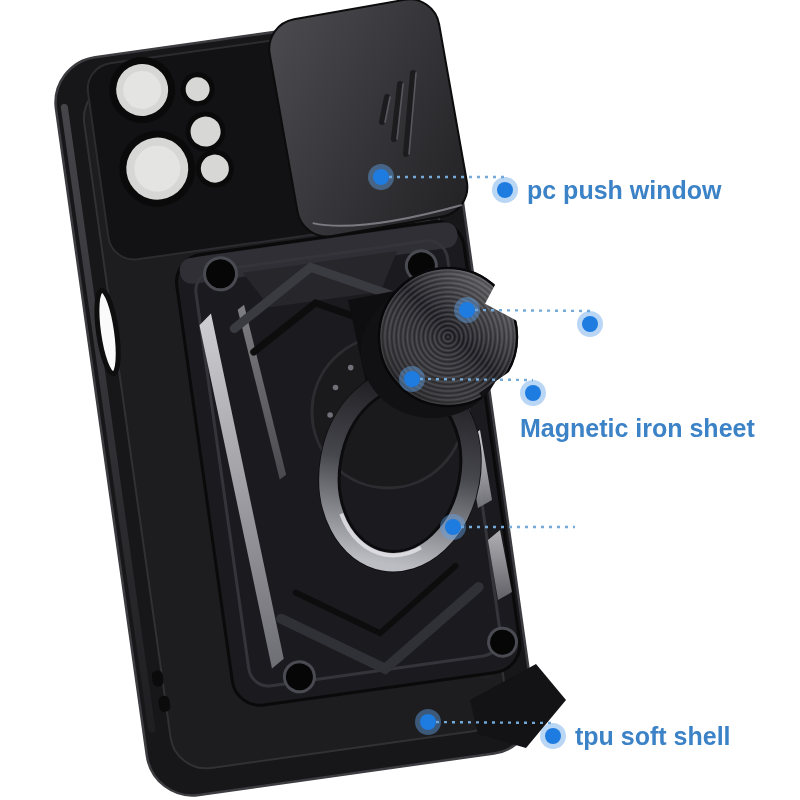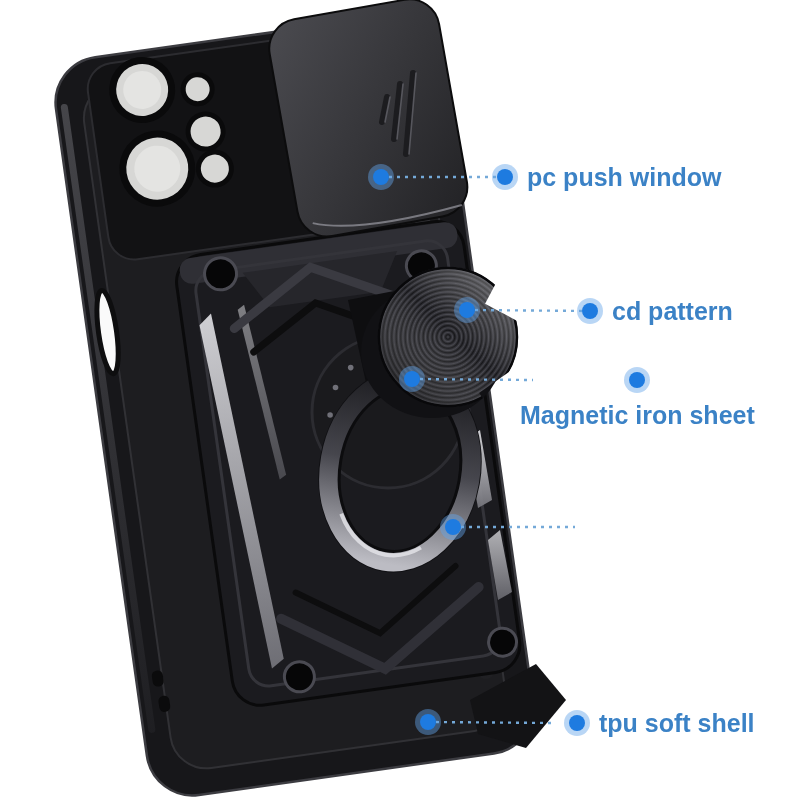--- a/index.html
+++ b/index.html
@@ -1,20 +1,20 @@
 <!DOCTYPE html>
 <html><head>
 <meta charset="utf-8">
 <style>
   html,body{margin:0;padding:0;background:#ffffff;}
   .stage{position:relative;width:800px;height:800px;overflow:hidden;background:var(--bg,#fff);
          font-family:"Liberation Sans", sans-serif;}
   .stage svg{position:absolute;left:0;top:0;}
   #callouts{position:absolute;left:0;top:0;width:800px;height:800px;}
-  .callout{position:absolute;display:flex;align-items:center;gap:9px;}
+  .callout{position:absolute;display:flex;gap:9px;margin-top:13px;}
   .mdot{flex:0 0 auto;width:26px;height:26px;border-radius:50%;background:var(--halo);position:relative;}
   .mdot::after{content:"";position:absolute;inset:5px;border-radius:50%;background:var(--dot);}
   .lbl{color:var(--labelcolor);font-size:var(--labelsize);font-weight:600;white-space:nowrap;line-height:26px;}
 </style>
 </head>
 <body>
 
 <div class="stage" style="--bg: #ffffff; --labelcolor: #3b82c6; --labelsize: 25px; --dot: #1e7be0; --halo: rgba(100,163,232,0.45);">
 
 <svg id="product-svg" width="800" height="800" viewBox="0 0 800 800">
@@ -171,25 +171,24 @@
       <circle cx="428" cy="722" r="8" fill="#1e7be0"></circle>
     </svg>
 
 <div id="callouts">
       <div class="callout" style="left: 492px; top: 164px;">
         <span class="mdot"></span>
         <span class="lbl">pc push window</span>
       </div>
       <div class="callout" style="left: 577px; top: 298px;">
         <span class="mdot"></span>
-        <span class="lbl">cd pattern</span>
       </div>
       <div class="callout" style="left: 520px; top: 367px; flex-direction: column;">
         <span class="mdot"></span>
         <span class="lbl">Magnetic iron sheet</span>
       </div>
-      <div class="callout" style="left: 564px; top: 710px;">
+      <div class="callout" style="left: 540px; top: 710px;">
         <span class="mdot"></span>
         <span class="lbl">tpu soft shell</span>
       </div>
     </div>
 
 </div>
 
 </body></html>

